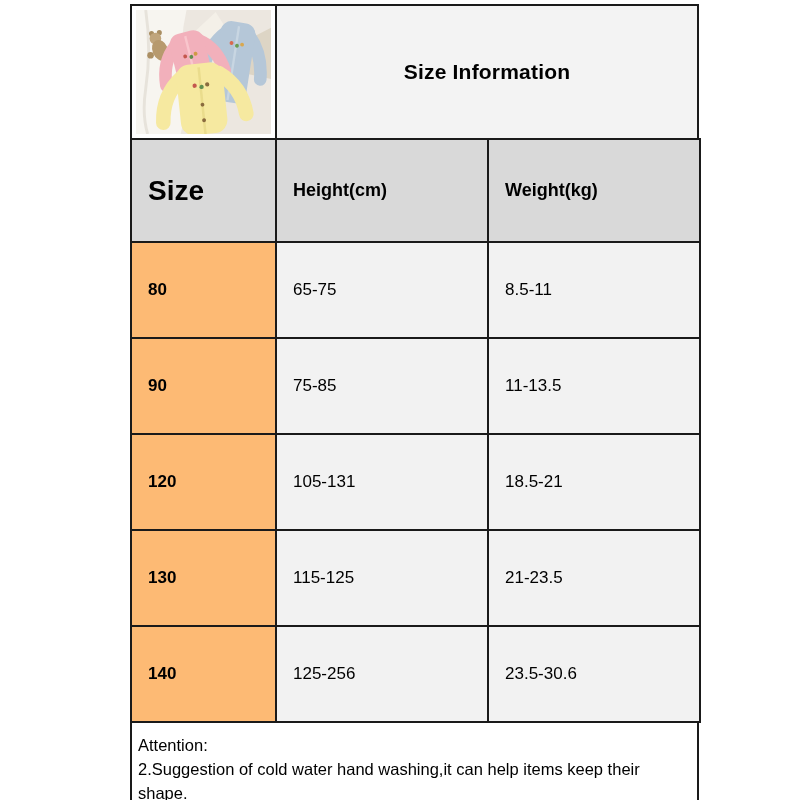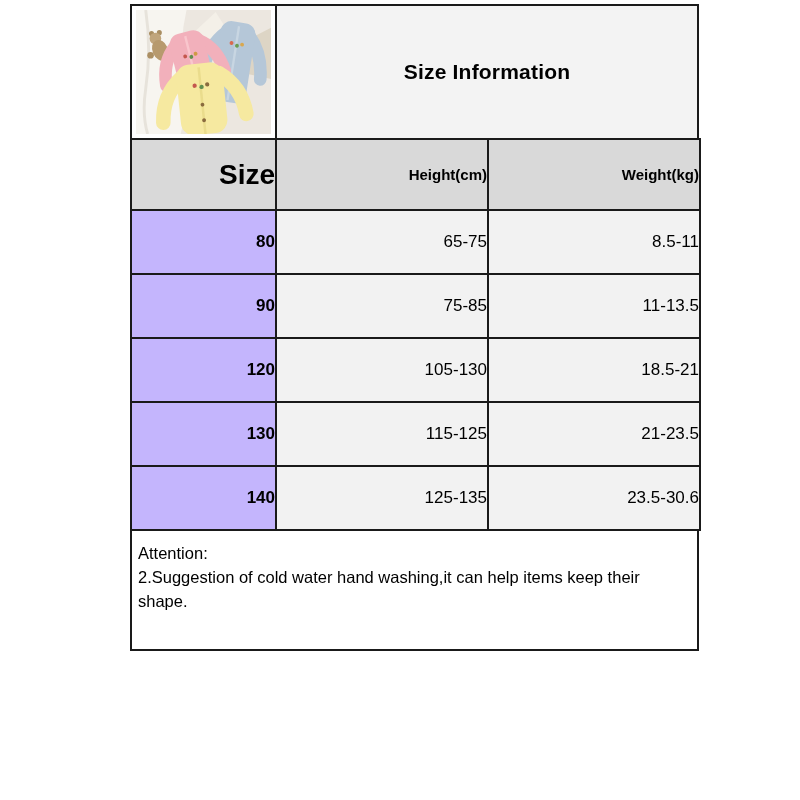--- a/index.html
+++ b/index.html
@@ -50,41 +50,41 @@
   
   table.size-table {
     border-collapse: collapse;
     width: 569px;
     table-layout: fixed;
     margin-top: -2px;
   }
   table.size-table th,
   table.size-table td {
     border: 2px solid #1a1a1a;
-    text-align: right;
+    text-align: left;
     vertical-align: middle;
-    padding: 0;
+    padding: 16px;
   }
   table.size-table thead th {
     background: #d9d9d9;
     height: 69px;
-    font-size: 15px;
+    font-size: 18px;
     font-weight: bold;
   }
   table.size-table thead th.size-head {
     font-size: 28px;
   }
   table.size-table tbody td {
     background: #f2f2f2;
     height: 62px;
     font-size: 17px;
     font-weight: normal;
   }
   table.size-table tbody td.size-col {
-    background: #c4b5fd;
+    background: #fdba74;
     font-weight: bold;
   }
   
   .attention {
     margin-top: -2px;
     border: 2px solid #1a1a1a;
     box-sizing: border-box;
     background: #ffffff;
     height: 122px;
     padding: 10px 6px;
@@ -171,31 +171,31 @@
         <td>65-75</td>
         <td>8.5-11</td>
       </tr>
       <tr>
         <td class="size-col">90</td>
         <td>75-85</td>
         <td>11-13.5</td>
       </tr>
       <tr>
         <td class="size-col">120</td>
-        <td>105-130</td>
+        <td>105-131</td>
         <td>18.5-21</td>
       </tr>
       <tr>
         <td class="size-col">130</td>
         <td>115-125</td>
         <td>21-23.5</td>
       </tr>
       <tr>
         <td class="size-col">140</td>
-        <td>125-135</td>
+        <td>125-256</td>
         <td>23.5-30.6</td>
       </tr>
     </tbody>
   </table>
 
   <div class="attention">
     <div>Attention:</div>
     <div>2.Suggestion of cold water hand washing,it can help items keep their shape.</div>
   </div>
 

